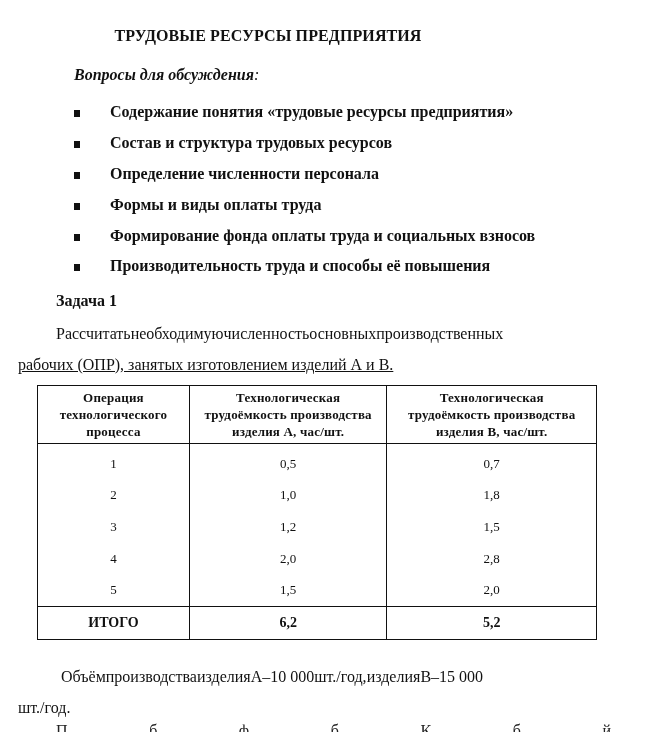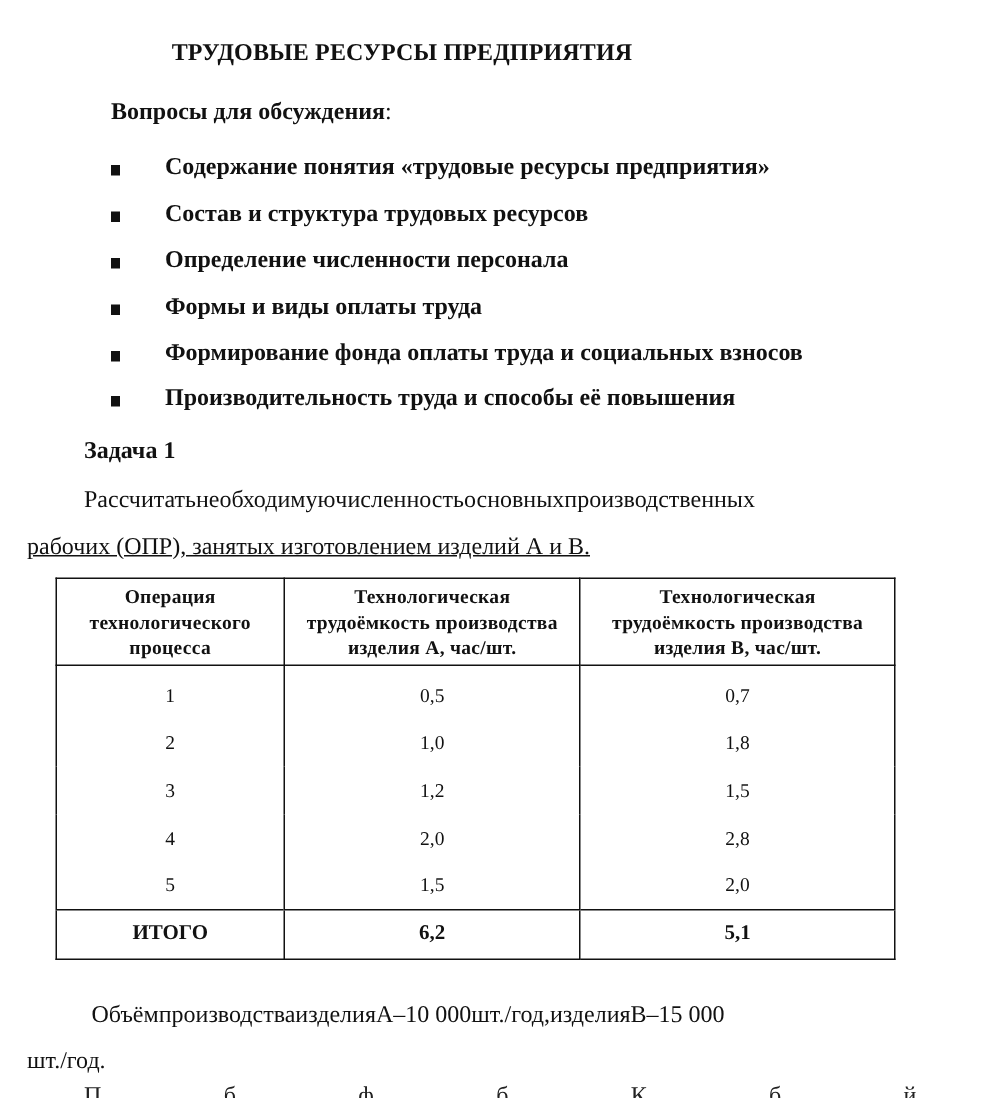--- a/index.html
+++ b/index.html
@@ -7,21 +7,21 @@
     width: 661px; height: 732px; overflow: hidden; position: relative;
     font-family: "Liberation Serif", "DejaVu Serif", serif;
     color: #111111;
   }
   .abs { position: absolute; white-space: nowrap; }
   .title {
     left: 0; width: 536px; top: 27px; text-align: center;
     font-size: 16px; font-weight: bold; letter-spacing: 0.1px;
   }
   .questions-label {
-    left: 74px; top: 66px; font-size: 16px; font-weight: bold;
+    left: 74px; top: 66px; font-size: 16px; font-style: italic; font-weight: bold;
   }
   .questions-label .colon { font-weight: normal; }
   .bullet-item { left: 74px; font-size: 16px; }
   .bullet {
     position: absolute; left: 0; top: 7px; width: 6px; height: 7px; background: #111;
   }
   .bullet-text { position: absolute; left: 36px; top: 0; font-weight: bold; }
   .task-title { left: 56px; top: 292px; font-size: 16px; font-weight: bold; }
   .para { font-size: 16px; }
   .justify-line {
@@ -144,21 +144,21 @@
       <td>2,8</td>
     </tr>
     <tr>
       <td>5</td>
       <td>1,5</td>
       <td>2,0</td>
     </tr>
     <tr class="total-row">
       <td>ИТОГО</td>
       <td>6,2</td>
-      <td>5,1</td>
+      <td>5,2</td>
     </tr>
   </tbody>
 </table>
 
 <div class="abs para justify-line" style="left:61px; top:668px;">
   <span>Объём</span>
   <span>производства</span>
   <span>изделия</span>
   <span>А</span>
   <span>–</span>

